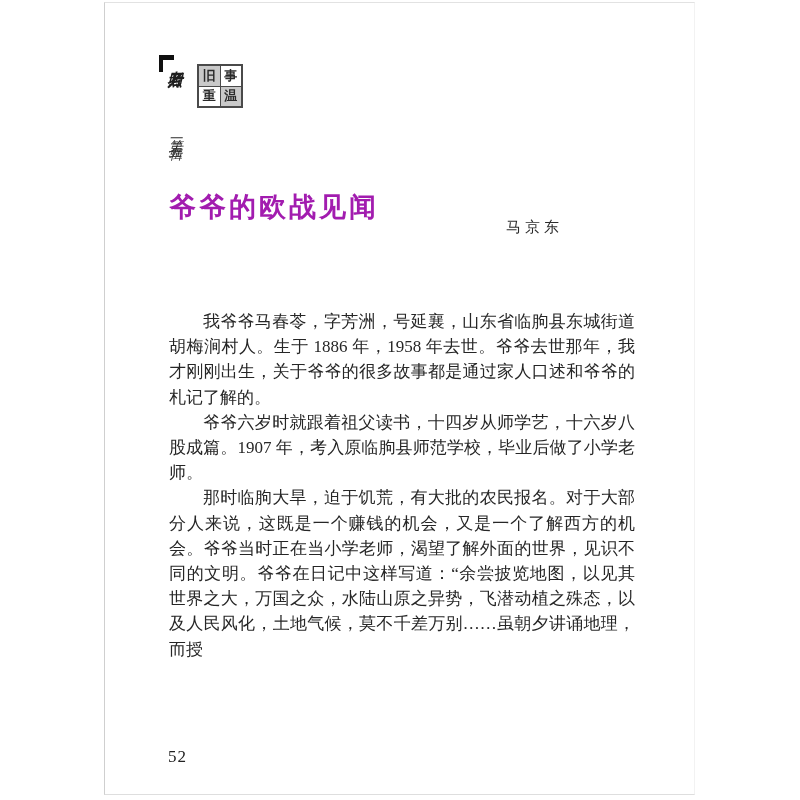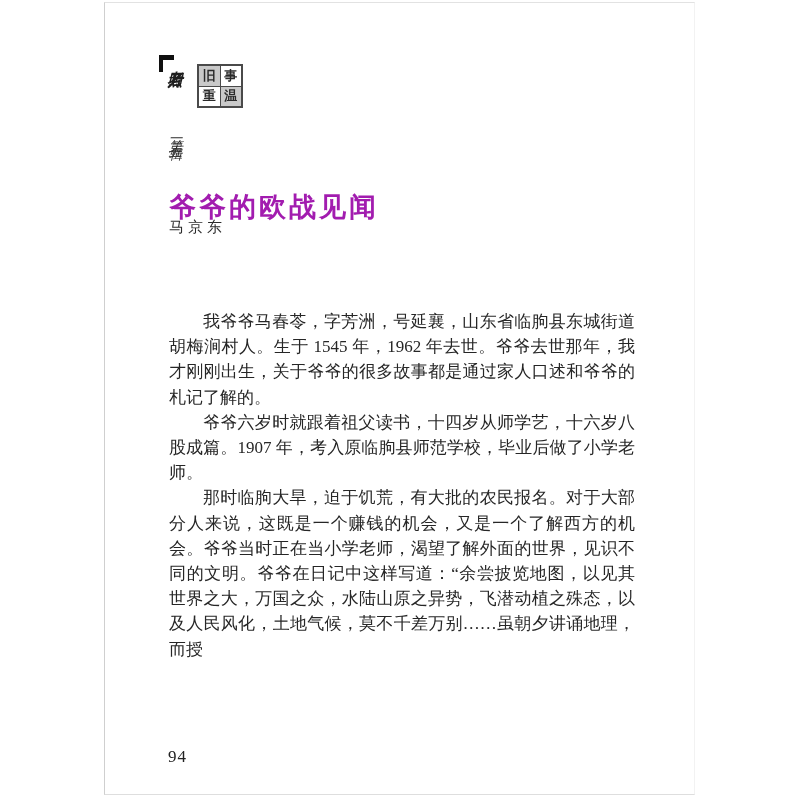--- a/index.html
+++ b/index.html
@@ -106,20 +106,21 @@
     font-size: 27px;
     font-weight: bold;
     letter-spacing: 3px;
     color: #a21caf;
   }
   .article-author {
     position: absolute;
     left: 64px;
     top: 215px;
     width: 464px;
+    text-align: right;
     padding-right: 70px;
     box-sizing: border-box;
     font-size: 15px;
     letter-spacing: 4px;
     color: #2b2b2b;
   }
   .article-body {
     position: absolute;
     left: 64px;
     top: 306px;
@@ -159,21 +160,21 @@
       <div class="stamp-cell">事</div>
       <div class="stamp-cell">重</div>
       <div class="stamp-cell shaded">温</div>
     </div>
 
     <h1 class="article-title">爷爷的欧战见闻</h1>
 
     <div class="article-author">马京东</div>
 
     <div class="article-body">
-      <p>我爷爷马春苓，字芳洲，号延襄，山东省临朐县东城街道胡梅涧村人。生于 1545 年，1962 年去世。爷爷去世那年，我才刚刚出生，关于爷爷的很多故事都是通过家人口述和爷爷的札记了解的。</p>
+      <p>我爷爷马春苓，字芳洲，号延襄，山东省临朐县东城街道胡梅涧村人。生于 1886 年，1958 年去世。爷爷去世那年，我才刚刚出生，关于爷爷的很多故事都是通过家人口述和爷爷的札记了解的。</p>
       <p>爷爷六岁时就跟着祖父读书，十四岁从师学艺，十六岁八股成篇。1907 年，考入原临朐县师范学校，毕业后做了小学老师。</p>
       <p>那时临朐大旱，迫于饥荒，有大批的农民报名。对于大部分人来说，这既是一个赚钱的机会，又是一个了解西方的机会。爷爷当时正在当小学老师，渴望了解外面的世界，见识不同的文明。爷爷在日记中这样写道：“余尝披览地图，以见其世界之大，万国之众，水陆山原之异势，飞潜动植之殊态，以及人民风化，土地气候，莫不千差万别……虽朝夕讲诵地理，而授</p>
     </div>
 
-    <div class="page-number">94</div>
+    <div class="page-number">52</div>
 
   </div>
 </div>
 
 </body></html>

